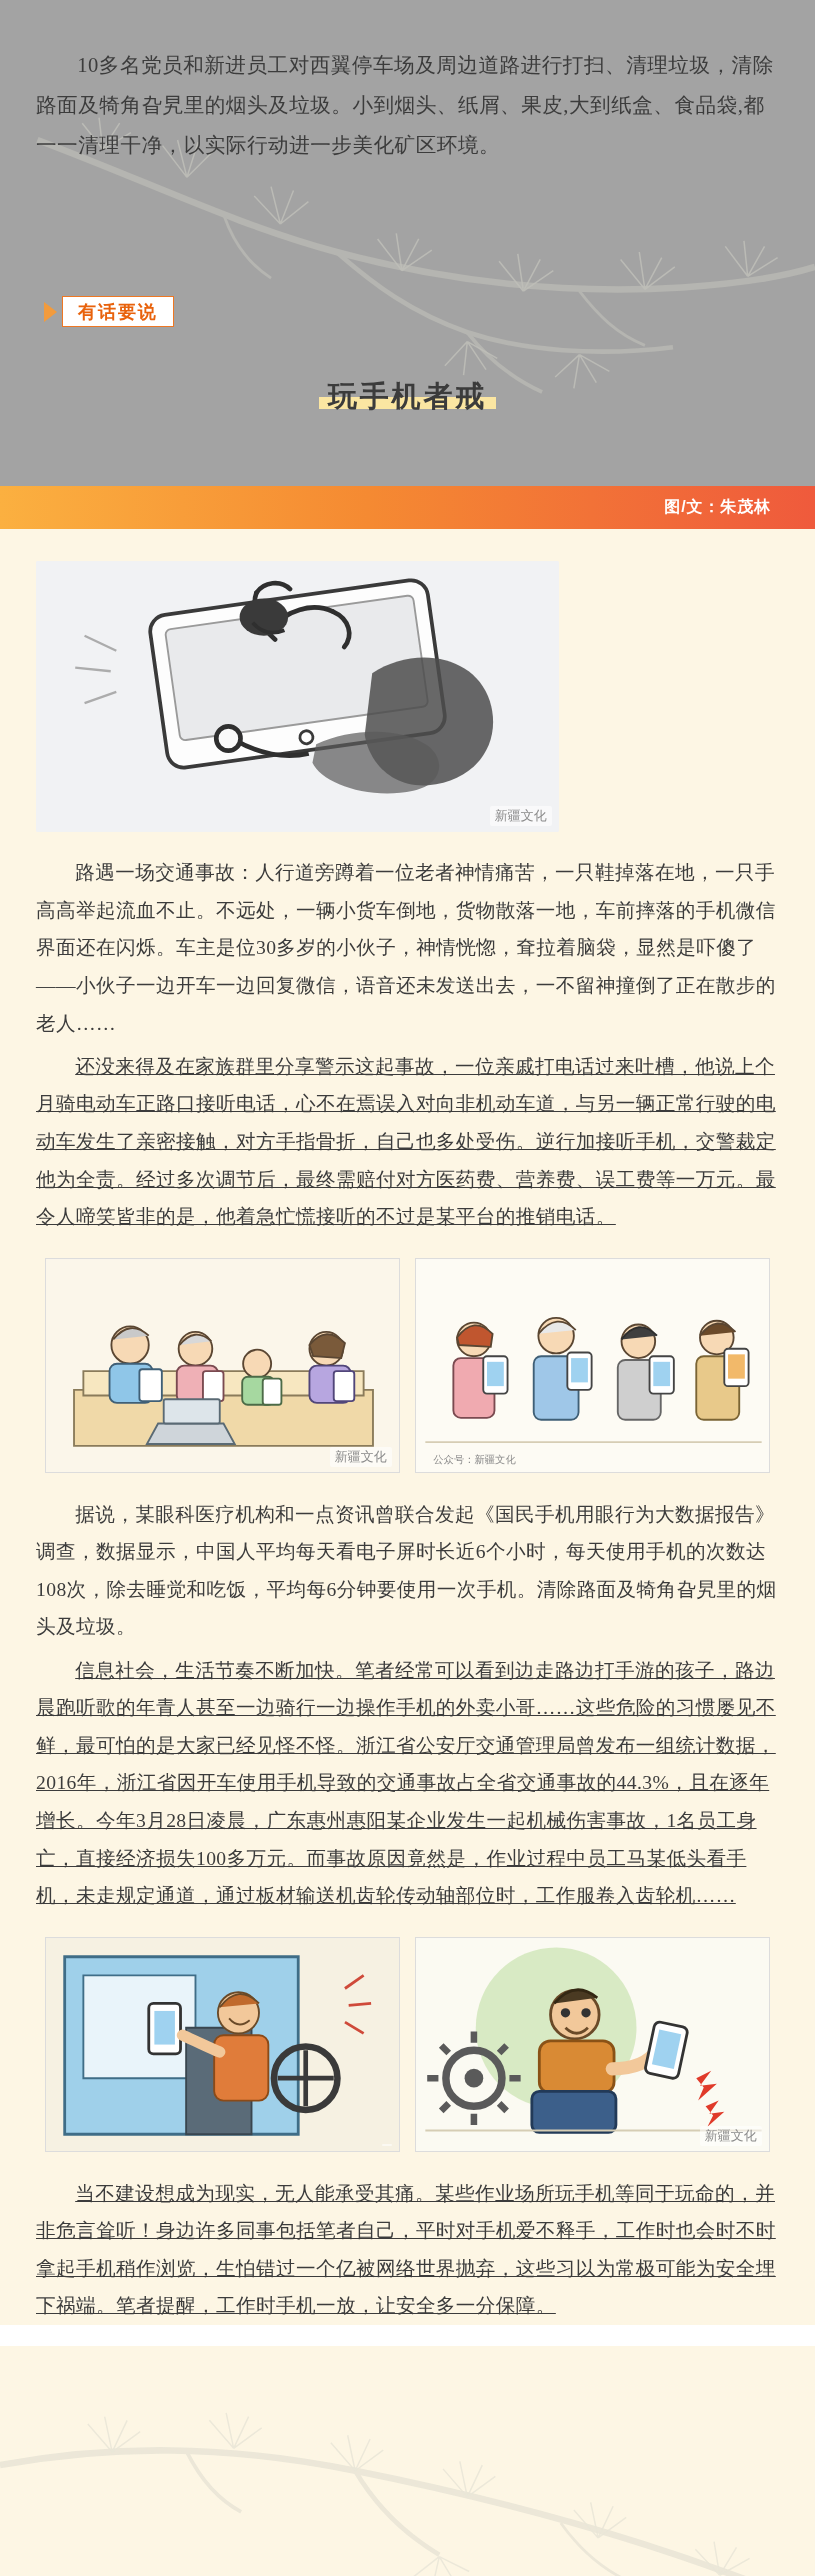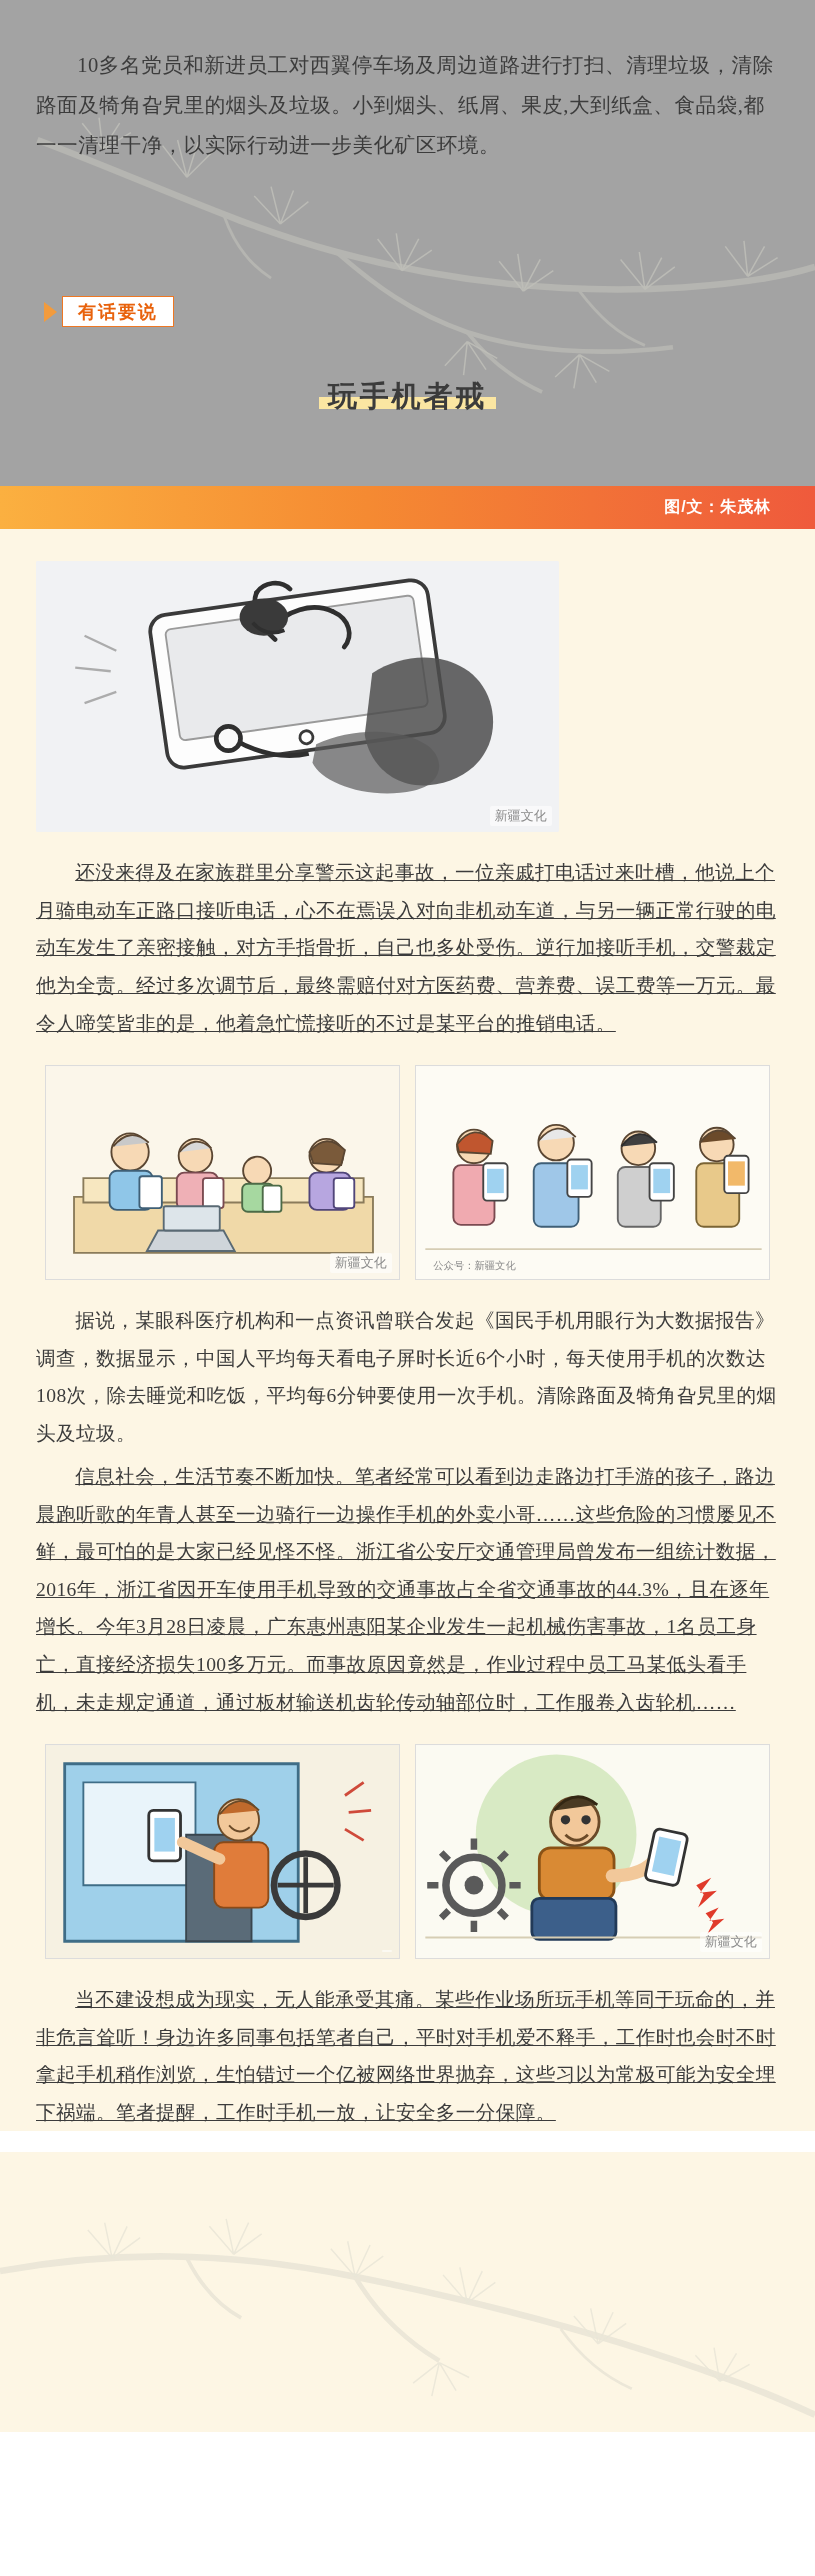--- a/index.html
+++ b/index.html
@@ -263,20 +263,21 @@
 
           <g stroke="#9b9b9b" stroke-width="2.5" opacity="0.8">
             <path d="M86,96 l-34,-16 M80,118 l-38,-4 M86,140 l-34,12"></path>
           </g>
           <rect x="460" y="256" width="92" height="22" rx="3" fill="#dcdcdc" opacity="0.0"></rect>
         </svg>
         <span class="fig-cap">新疆文化</span>
       </div>
     </div>
 
+    <p class="para">路遇一场交通事故：人行道旁蹲着一位老者神情痛苦，一只鞋掉落在地，一只手高高举起流血不止。不远处，一辆小货车倒地，货物散落一地，车前摔落的手机微信界面还在闪烁。车主是位30多岁的小伙子，神情恍惚，耷拉着脑袋，显然是吓傻了——小伙子一边开车一边回复微信，语音还未发送出去，一不留神撞倒了正在散步的老人……</p>
     <p class="para para-gap">还没来得及在家族群里分享警示这起事故，一位亲戚打电话过来吐槽，他说上个月骑电动车正路口接听电话，心不在焉误入对向非机动车道，与另一辆正常行驶的电动车发生了亲密接触，对方手指骨折，自己也多处受伤。逆行加接听手机，交警裁定他为全责。经过多次调节后，最终需赔付对方医药费、营养费、误工费等一万元。最令人啼笑皆非的是，他着急忙慌接听的不过是某平台的推销电话。</p>
 
     <div class="fig fig-pair">
       <div class="fig-half">
         <svg viewBox="0 0 380 230" width="355" height="215">
           <rect width="380" height="230" fill="#fbf6ea"></rect>
 
           <path d="M30,140 h320 v60 h-320 z" fill="#f0d9a8" stroke="#8a7b5a" stroke-width="2"></path>
           <path d="M40,120 h300 v26 h-300 z" fill="#f7e7c0" stroke="#8a7b5a" stroke-width="2"></path>
 

